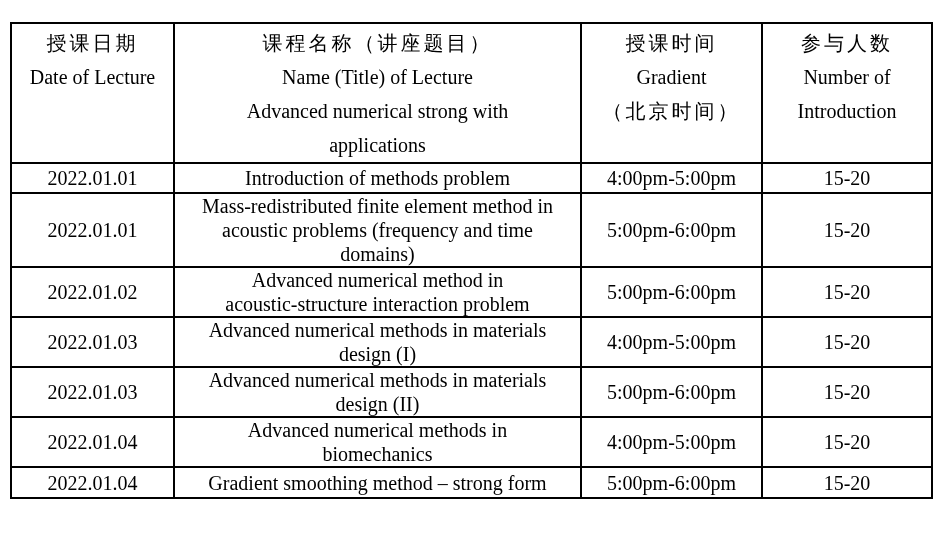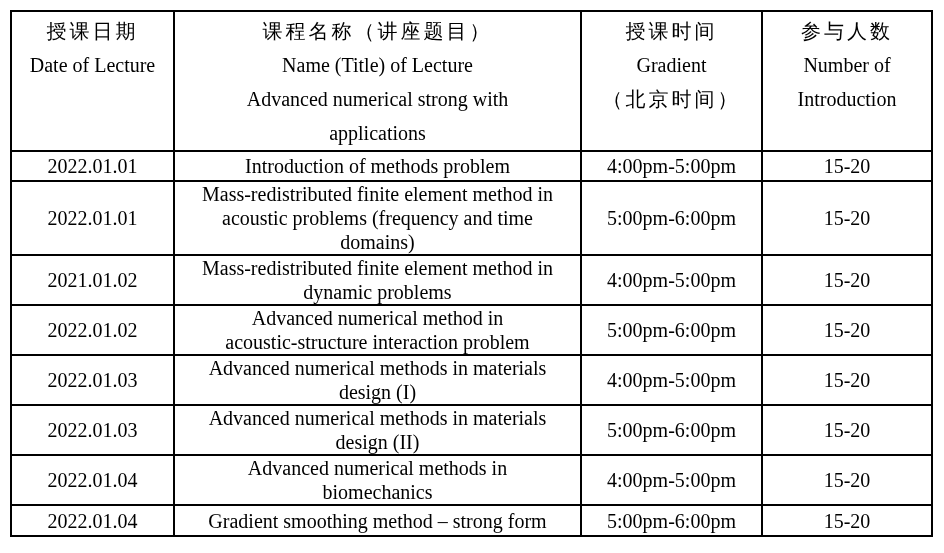--- a/index.html
+++ b/index.html
@@ -6,21 +6,21 @@
     margin: 0;
     padding: 0;
     background: #ffffff;
     width: 944px;
     height: 553px;
     overflow: hidden;
     font-family: "Liberation Serif", "DejaVu Serif", serif;
     color: #000000;
   }
   .page {
-    padding: 10px 0 0 10px;
+    padding: 22px 0 0 10px;
   }
   table.schedule {
     border-collapse: collapse;
     table-layout: fixed;
     width: 921px;
   }
   table.schedule th,
   table.schedule td {
     border: 2px solid #000000;
     text-align: center;
@@ -95,27 +95,20 @@
         <td class="participants-cell">15-20</td>
       </tr>
       <tr class="h73">
         <td class="date-cell">2022.01.01</td>
         <td class="name-cell">Mass-redistributed finite element method in
 acoustic problems (frequency and time
 domains)</td>
         <td class="time-cell">5:00pm-6:00pm</td>
         <td class="participants-cell">15-20</td>
       </tr>
-      <tr class="h50">
-        <td class="date-cell">2021.01.02</td>
-        <td class="name-cell">Mass-redistributed finite element method in
-dynamic problems</td>
-        <td class="time-cell">4:00pm-5:00pm</td>
-        <td class="participants-cell">15-20</td>
-      </tr>
       <tr class="h52">
         <td class="date-cell">2022.01.02</td>
         <td class="name-cell">Advanced numerical method in
 acoustic-structure interaction problem</td>
         <td class="time-cell">5:00pm-6:00pm</td>
         <td class="participants-cell">15-20</td>
       </tr>
       <tr class="h51">
         <td class="date-cell">2022.01.03</td>
         <td class="name-cell">Advanced numerical methods in materials

